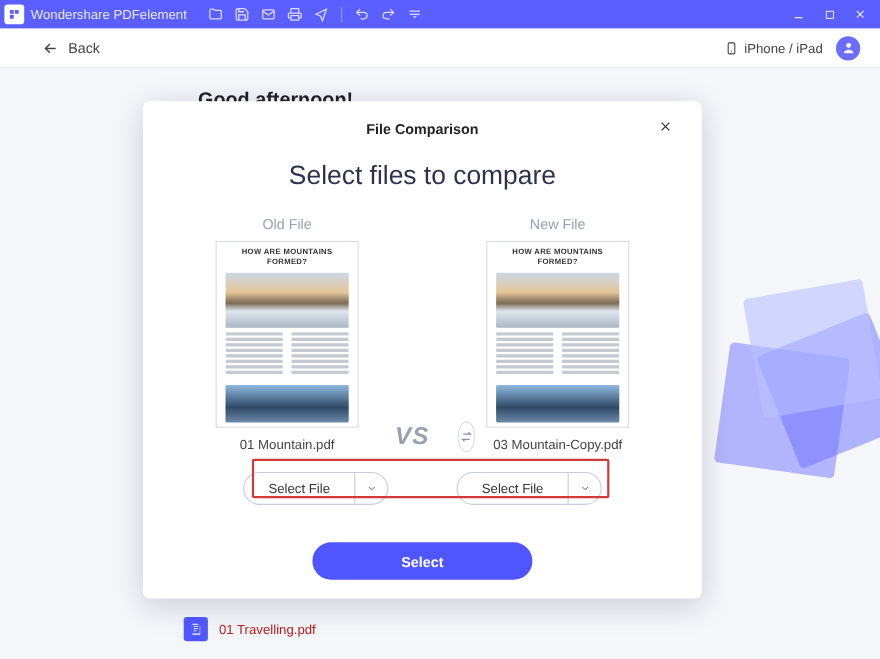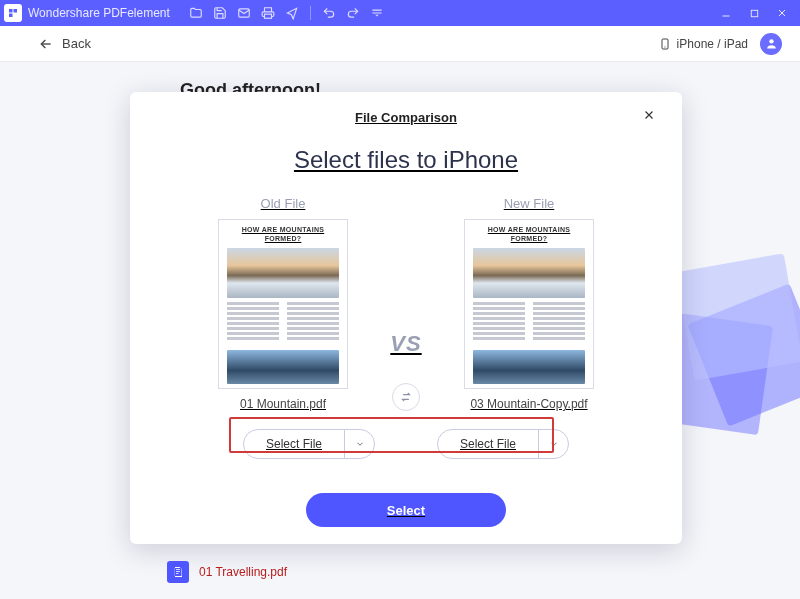--- a/index.html
+++ b/index.html
@@ -42,24 +42,23 @@
     display: flex; align-items: center; justify-content: center; color: #fff;
     margin-left: 12px;
   }
 
   
   .content { position: relative; padding: 18px 40px 0 180px; }
   .greeting { font-size: 18px; font-weight: 700; color: #222; }
 
   
   .modal {
-    position: absolute; left: 130px; top: 92px; width: 552px; height: 452px;
+    position: absolute; left: 130px; top: 92px; width: 508px; height: 452px;
     background: #fff; border-radius: 6px; box-shadow: 0 6px 28px rgba(20,20,60,.18);
     padding: 14px 24px 18px;
-    text-decoration: underline;
   }
   .modal .m-header { display:flex; align-items:center; justify-content:center; position:relative; height:22px; }
   .modal .m-title { font-weight: 700; font-size: 13px; color:#222; }
   .modal .m-close { position:absolute; right:0; top:0; width:18px; height:18px; display:flex; align-items:center; justify-content:center; color:#333; cursor:pointer; }
   .modal .m-heading { text-align:center; font-size: 24px; color:#2d324d; margin-top: 18px; font-weight: 400; }
 
   .compare-row { display:flex; align-items:flex-end; justify-content:center; gap: 18px; margin-top: 22px; }
   .col { width: 160px; text-align:center; }
   .col .col-label { color:#9aa0b4; font-size: 13px; margin-bottom: 8px; }
   .thumb {
@@ -73,21 +72,21 @@
     background: linear-gradient(180deg,#cbd7e6 0%, #e6c69a 35%, #7b6a55 55%, #dfe6ee 70%, #aab6c4 100%);
   }
   .thumb .t-img2 {
     height: 34px; border-radius:1px; margin-top:auto;
     background: linear-gradient(180deg,#8fb8e0 0%, #2f4a66 60%, #6a8aa8 100%);
   }
   .thumb .t-text { height: 46px; overflow:hidden; columns: 2; column-gap: 8px; }
   .thumb .t-text .ln { height:3px; background:#c7c9d2; margin-bottom:2px; }
   .col .fname { font-size: 12px; color:#444; margin-top: 8px; }
 
-  .mid { width: 50px; display:flex; flex-direction:column; align-items:center; gap: 26px; padding-top: 70px;}
+  .mid { width: 50px; display:flex; align-items:center; gap: 26px; padding-top: 70px;}
   .vs { font-size: 22px; font-style: italic; font-weight: 600; color:#9aa0b4; letter-spacing:1px; }
   .swap {
     width: 28px; height: 28px; border:1px solid #d9dbe6; border-radius:50%;
     display:flex; align-items:center; justify-content:center; color:#8a90a8; font-size:11px;
   }
 
   .select-row { display:flex; justify-content:center; gap: 34px; margin-top: 12px; padding: 6px 24px; }
   .select-wrap { display:flex; align-items:center; justify-content:center; width: 160px; }
   .select-btn {
     display:flex; align-items:stretch;
@@ -233,21 +232,21 @@
 
 <div class="modal">
   <div class="m-header">
     <div class="m-title">File Comparison</div>
     <div class="m-close">
       <svg width="14" height="14" viewBox="0 0 24 24" stroke="#333" stroke-width="2">
           <path d="M6 6l12 12M18 6L6 18"></path>
         </svg>
     </div>
   </div>
-  <div class="m-heading">Select files to iPhone</div>
+  <div class="m-heading">Select files to compare</div>
 
   <div class="compare-row">
     <div class="col">
       <div class="col-label">Old File</div>
       <div class="thumb">
         <div class="t-title">HOW ARE MOUNTAINS FORMED?</div>
         <div class="t-img"></div>
         <div class="t-text">
             <div class="ln"></div>
             <div class="ln"></div>

